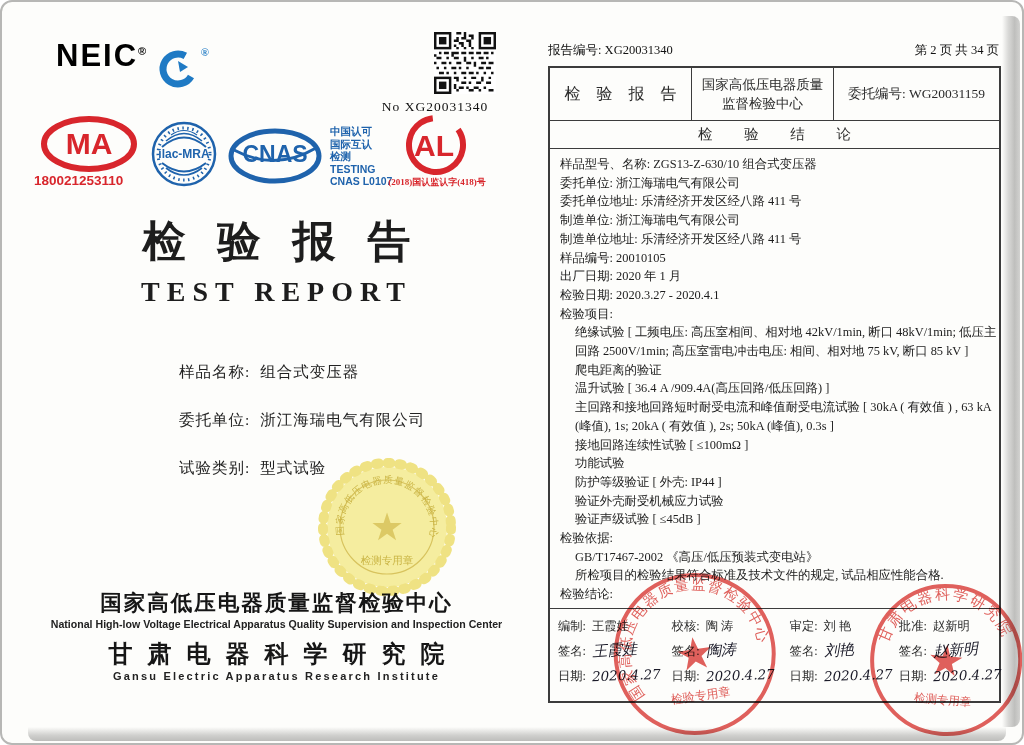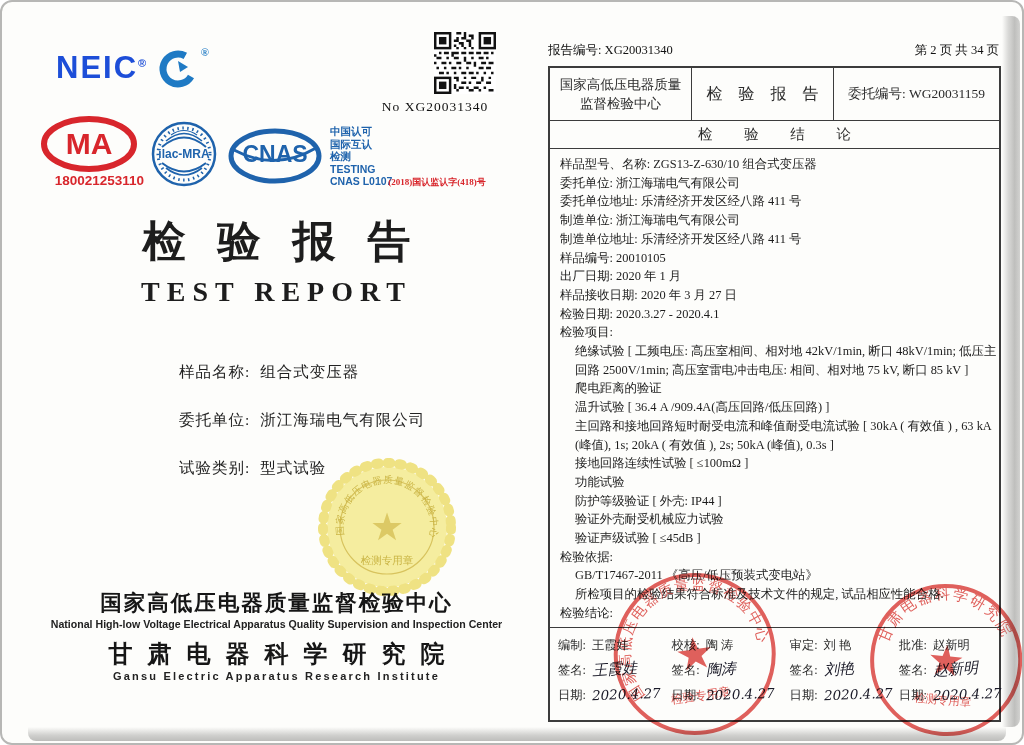--- a/index.html
+++ b/index.html
@@ -6,30 +6,30 @@
   .photo{position:relative;width:1024px;height:745px;background:#fdfdfb;overflow:hidden;
          border:2px solid #b7b7b5;border-radius:12px;box-sizing:border-box;
          font-family:"Liberation Serif","DejaVu Serif",serif;color:#2b2b2b;}
   .edge-right{position:absolute;right:2px;top:14px;bottom:16px;width:18px;
               background:linear-gradient(to right,#fdfdfb,#d9d9d7 35%,#bfbfbd 70%,#d2d2d0);border-radius:0 8px 8px 0;}
   .edge-bottom{position:absolute;left:26px;right:16px;bottom:2px;height:14px;
                background:linear-gradient(to bottom,#fdfdfb,#cfcfcd 60%,#bdbdbb);border-radius:0 0 8px 8px;}
 
   
   .page-left{position:absolute;left:22px;top:8px;width:505px;height:725px;}
-  .neic{position:absolute;left:32px;top:40px;color:#1d4ed8;font-family:"Liberation Sans","DejaVu Sans",sans-serif;
+  .neic{position:absolute;left:32px;top:28px;color:#000000;font-family:"Liberation Sans","DejaVu Sans",sans-serif;
         font-weight:bold;font-size:31px;letter-spacing:2px;}
   .reg{font-size:11px;vertical-align:super;font-weight:bold;}
   .g-logo{position:absolute;left:133px;top:38px;}
   .g-logo .reg{color:#1f7ac4;position:absolute;right:-10px;top:-2px;}
   .qr{position:absolute;left:410px;top:22px;}
   .qr-serial{position:absolute;left:336px;top:89px;width:150px;text-align:center;
              font-size:13.5px;letter-spacing:1px;color:#111;}
   .cma{position:absolute;left:16px;top:106px;}
-  .cma-num{position:absolute;left:10px;top:163px;width:110px;text-align:right;color:#d8262c;
+  .cma-num{position:absolute;left:10px;top:163px;width:110px;text-align:left;color:#d8262c;
            font-family:"Liberation Sans","DejaVu Sans",sans-serif;font-weight:bold;font-size:13.5px;}
   .ilac{position:absolute;left:126px;top:110px;}
   .cnas{position:absolute;left:204px;top:118px;}
   .accred{position:absolute;left:306px;top:115px;color:#1f63ac;
           font-family:"Liberation Sans","DejaVu Sans",sans-serif;font-weight:bold;
           font-size:10.5px;line-height:12.5px;}
   .cal{position:absolute;left:380px;top:104px;}
   .cal-num{position:absolute;left:358px;top:166px;width:110px;text-align:center;color:#d8262c;
            font-weight:bold;font-size:9px;}
   .title-cn{position:absolute;left:0;top:203px;width:100%;text-align:center;font-weight:bold;
@@ -144,20 +144,26 @@
     </div>
 
     <div class="accred">
       <div>中国认可</div>
       <div>国际互认</div>
       <div>检测</div>
       <div>TESTING</div>
       <div>CNAS L0107</div>
     </div>
 
+    <div class="cal">
+      <svg width="64" height="62" viewBox="0 0 64 62">
+        <circle cx="32" cy="31" r="27" fill="none" stroke="#d8262c" stroke-width="6" stroke-dasharray="140 30" transform="rotate(-35 32 31)"></circle>
+        <text x="30" y="42" text-anchor="middle" font-family="Liberation Sans,sans-serif" font-size="30" font-weight="bold" fill="#d8262c">AL</text>
+      </svg>
+    </div>
     <div class="cal-num">(2018)国认监认字(418)号</div>
 
     <div class="title-cn">检验报告</div>
     <div class="title-en">TEST REPORT</div>
 
     <div class="fields">
       <div class="field-row"><span class="lab">样品名称:</span><span>组合式变压器</span></div>
       <div class="field-row"><span class="lab">委托单位:</span><span>浙江海瑞电气有限公司</span></div>
       <div class="field-row"><span class="lab">试验类别:</span><span>型式试验</span></div>
     </div>
@@ -181,52 +187,51 @@
   </div>
 
   <div class="page-right">
     <div class="meta-row">
       <span>报告编号: XG20031340</span>
       <span>第 2 页 共 34 页</span>
     </div>
 
     <div class="report-table">
       <div class="t-header">
+        <div class="t-cell c-title">检 验 报 告</div>
         <div class="t-cell c-org">
           <div>国家高低压电器质量</div>
           <div>监督检验中心</div>
         </div>
-        <div class="t-cell c-title">检 验 报 告</div>
         <div class="t-cell c-comm">委托编号: WG20031159</div>
       </div>
 
       <div class="t-section">检 验 结 论</div>
 
       <div class="t-body">
         <div class="body-line">样品型号、名称: ZGS13-Z-630/10    组合式变压器</div>
         <div class="body-line">委托单位: 浙江海瑞电气有限公司</div>
         <div class="body-line">委托单位地址: 乐清经济开发区经八路 411 号</div>
         <div class="body-line">制造单位: 浙江海瑞电气有限公司</div>
         <div class="body-line">制造单位地址: 乐清经济开发区经八路 411 号</div>
         <div class="body-line">样品编号: 20010105</div>
         <div class="body-line">出厂日期: 2020 年 1 月</div>
-        <div class="body-line">样品接收日期: 2020 年 3 月 27 日</div>
         <div class="body-line">检验日期: 2020.3.27 - 2020.4.1</div>
         <div class="body-line">检验项目:</div>
         <div class="body-line indent">绝缘试验 [ 工频电压: 高压室相间、相对地 42kV/1min, 断口 48kV/1min; 低压主回路 2500V/1min; 高压室雷电冲击电压: 相间、相对地 75 kV, 断口 85 kV ]</div>
         <div class="body-line indent">爬电距离的验证</div>
         <div class="body-line indent">温升试验 [ 36.4 A /909.4A(高压回路/低压回路) ]</div>
         <div class="body-line indent">主回路和接地回路短时耐受电流和峰值耐受电流试验 [ 30kA ( 有效值 ) , 63 kA (峰值), 1s; 20kA ( 有效值 ), 2s; 50kA (峰值), 0.3s ]</div>
         <div class="body-line indent">接地回路连续性试验 [ ≤100mΩ ]</div>
         <div class="body-line indent">功能试验</div>
         <div class="body-line indent">防护等级验证 [ 外壳: IP44 ]</div>
         <div class="body-line indent">验证外壳耐受机械应力试验</div>
         <div class="body-line indent">验证声级试验 [ ≤45dB ]</div>
         <div class="body-line">检验依据:</div>
-        <div class="body-line indent">GB/T17467-2011 《高压/低压预装式变电站》</div>
+        <div class="body-line indent">GB/T17467-2002 《高压/低压预装式变电站》</div>
         <div class="body-line indent">所检项目的检验结果符合标准及技术文件的规定, 试品相应性能合格.</div>
         <div class="body-line">检验结论:</div>
       </div>
 
       <div class="t-sign">
         <div>
           <div class="sig-line"><span class="lab">编制:</span><span>王霞娃</span></div>
           <div class="sig-line"><span class="lab">签名:</span><span class="script">王霞娃</span></div>
           <div class="sig-line"><span class="lab">日期:</span><span class="script date">2020.4.27</span></div>
         </div>

